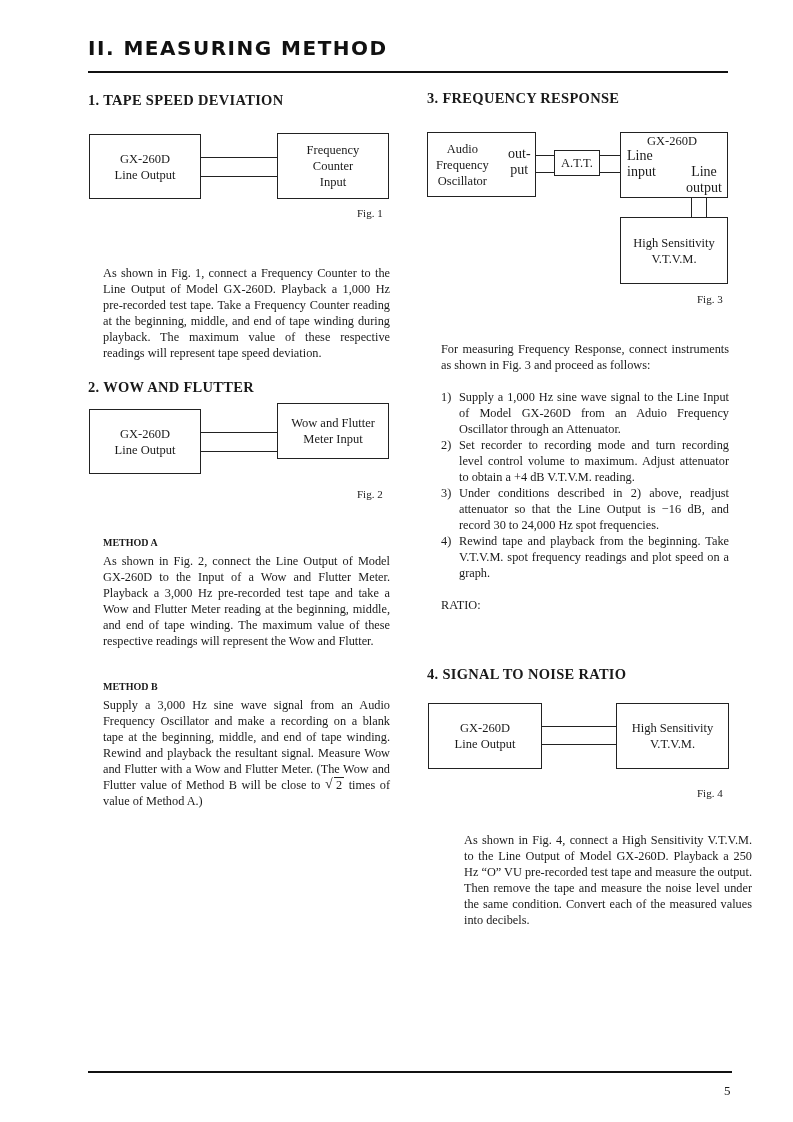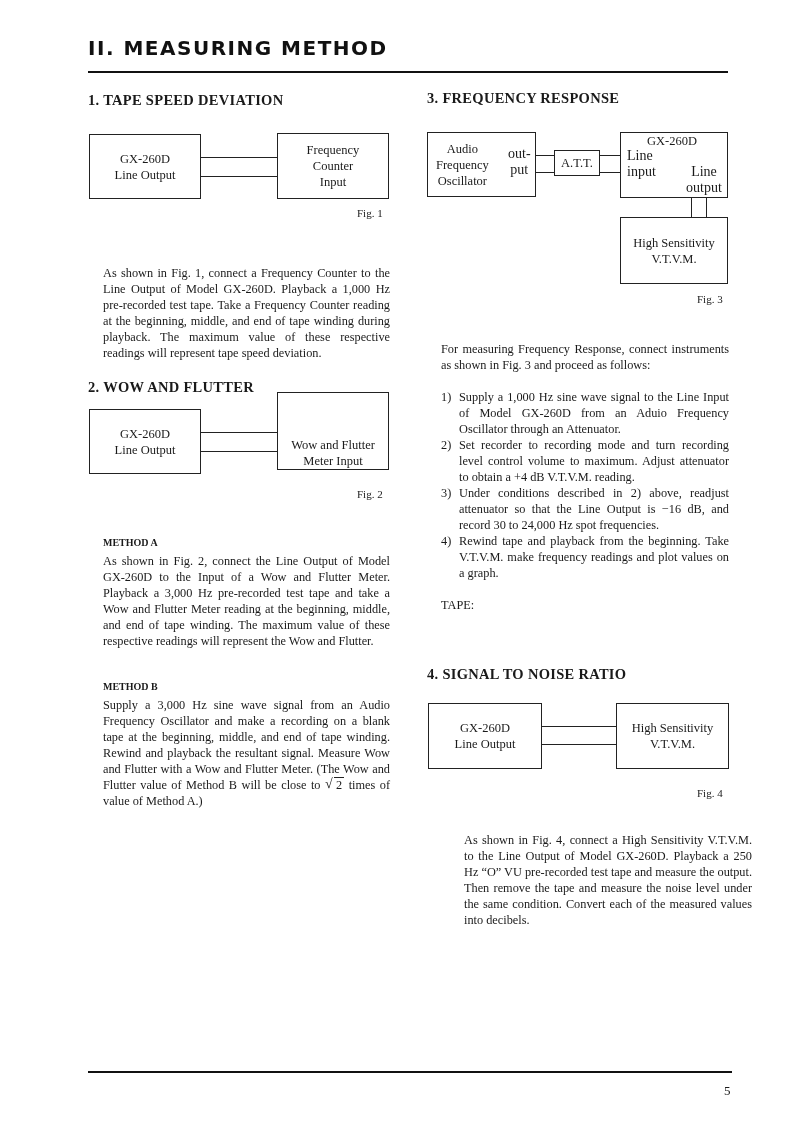--- a/index.html
+++ b/index.html
@@ -67,21 +67,21 @@
 
 <div>
   <div class="box" style="left:89px; top:409px; width:112px; height:65px;">
     <div>
       <div>GX-260D</div>
       <div>Line Output</div>
     </div>
   </div>
   <div class="wire" style="left:201px; top:432px; width:76px;"></div>
   <div class="wire" style="left:201px; top:451px; width:76px;"></div>
-  <div class="box" style="left:277px; top:392px; width:112px; height:78px;align-items:flex-end;">
+  <div class="box" style="left:277px; top:403px; width:112px; height:56px;">
     <div>
       <div>Wow and Flutter</div>
       <div>Meter Input</div>
     </div>
   </div>
   <div class="abs fig-label" style="left:357px; top:488px;text-align:center;">Fig. 2</div>
 </div>
 
 <div class="abs sub-heading" style="left:103px; top:537px;">METHOD A</div>
 <div class="abs para" style="left:103px; top:553px; width:287px;">As shown in Fig. 2, connect the Line Output of Model GX-260D to the Input of a Wow and Flutter Meter. Playback a 3,000 Hz pre-recorded test tape and take a Wow and Flutter Meter reading at the beginning, middle, and end of tape winding. The maximum value of these respective readings will represent the Wow and Flutter.</div>
@@ -139,25 +139,25 @@
 <div class="list-item" style="left:441px; top:437px; width:288px;">
   <span class="num">2)</span>
   <span class="txt">Set recorder to recording mode and turn recording level control volume to maximum. Adjust attenuator to obtain a +4 dB V.T.V.M. reading.</span>
 </div>
 <div class="list-item" style="left:441px; top:485px; width:288px;">
   <span class="num">3)</span>
   <span class="txt">Under conditions described in 2) above, readjust attenuator so that the Line Output is −16 dB, and record 30 to 24,000 Hz spot frequencies.</span>
 </div>
 <div class="list-item" style="left:441px; top:533px; width:288px;">
   <span class="num">4)</span>
-  <span class="txt">Rewind tape and playback from the beginning. Take V.T.V.M. make frequency readings and plot values on a graph.</span>
+  <span class="txt">Rewind tape and playback from the beginning. Take V.T.V.M. spot frequency readings and plot speed on a graph.</span>
 </div>
 
 <div class="abs para" style="left:441px; top:597px; width:288px;">
-  <span style="position:absolute; left:0; top:0;">TAPE:</span>
+  <span style="position:absolute; left:0; top:0;">RATIO:</span>
 </div>
 
 <div class="abs heading" style="left:427px; top:666px;">4. SIGNAL TO NOISE RATIO</div>
 
 <div>
   <div class="box" style="left:428px; top:703px; width:114px; height:66px;">
     <div>
       <div>GX-260D</div>
       <div>Line Output</div>
     </div>

